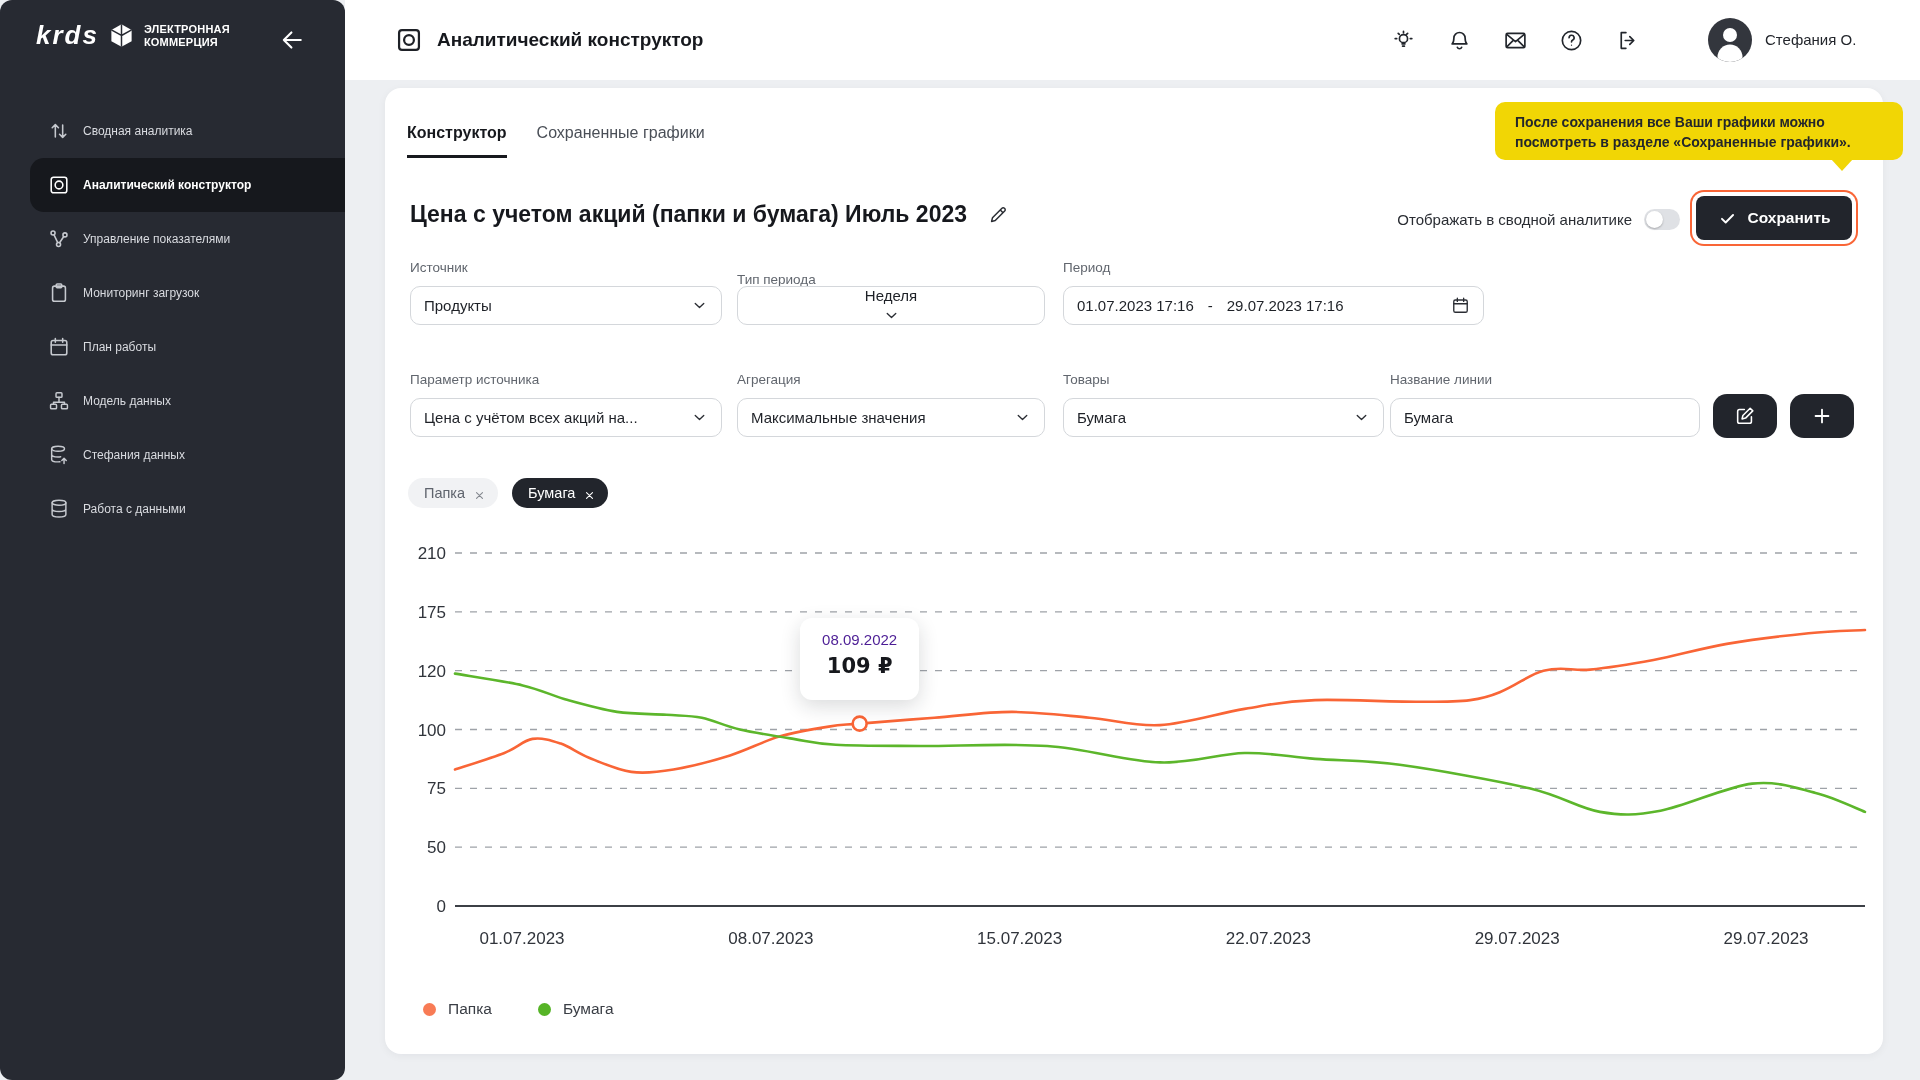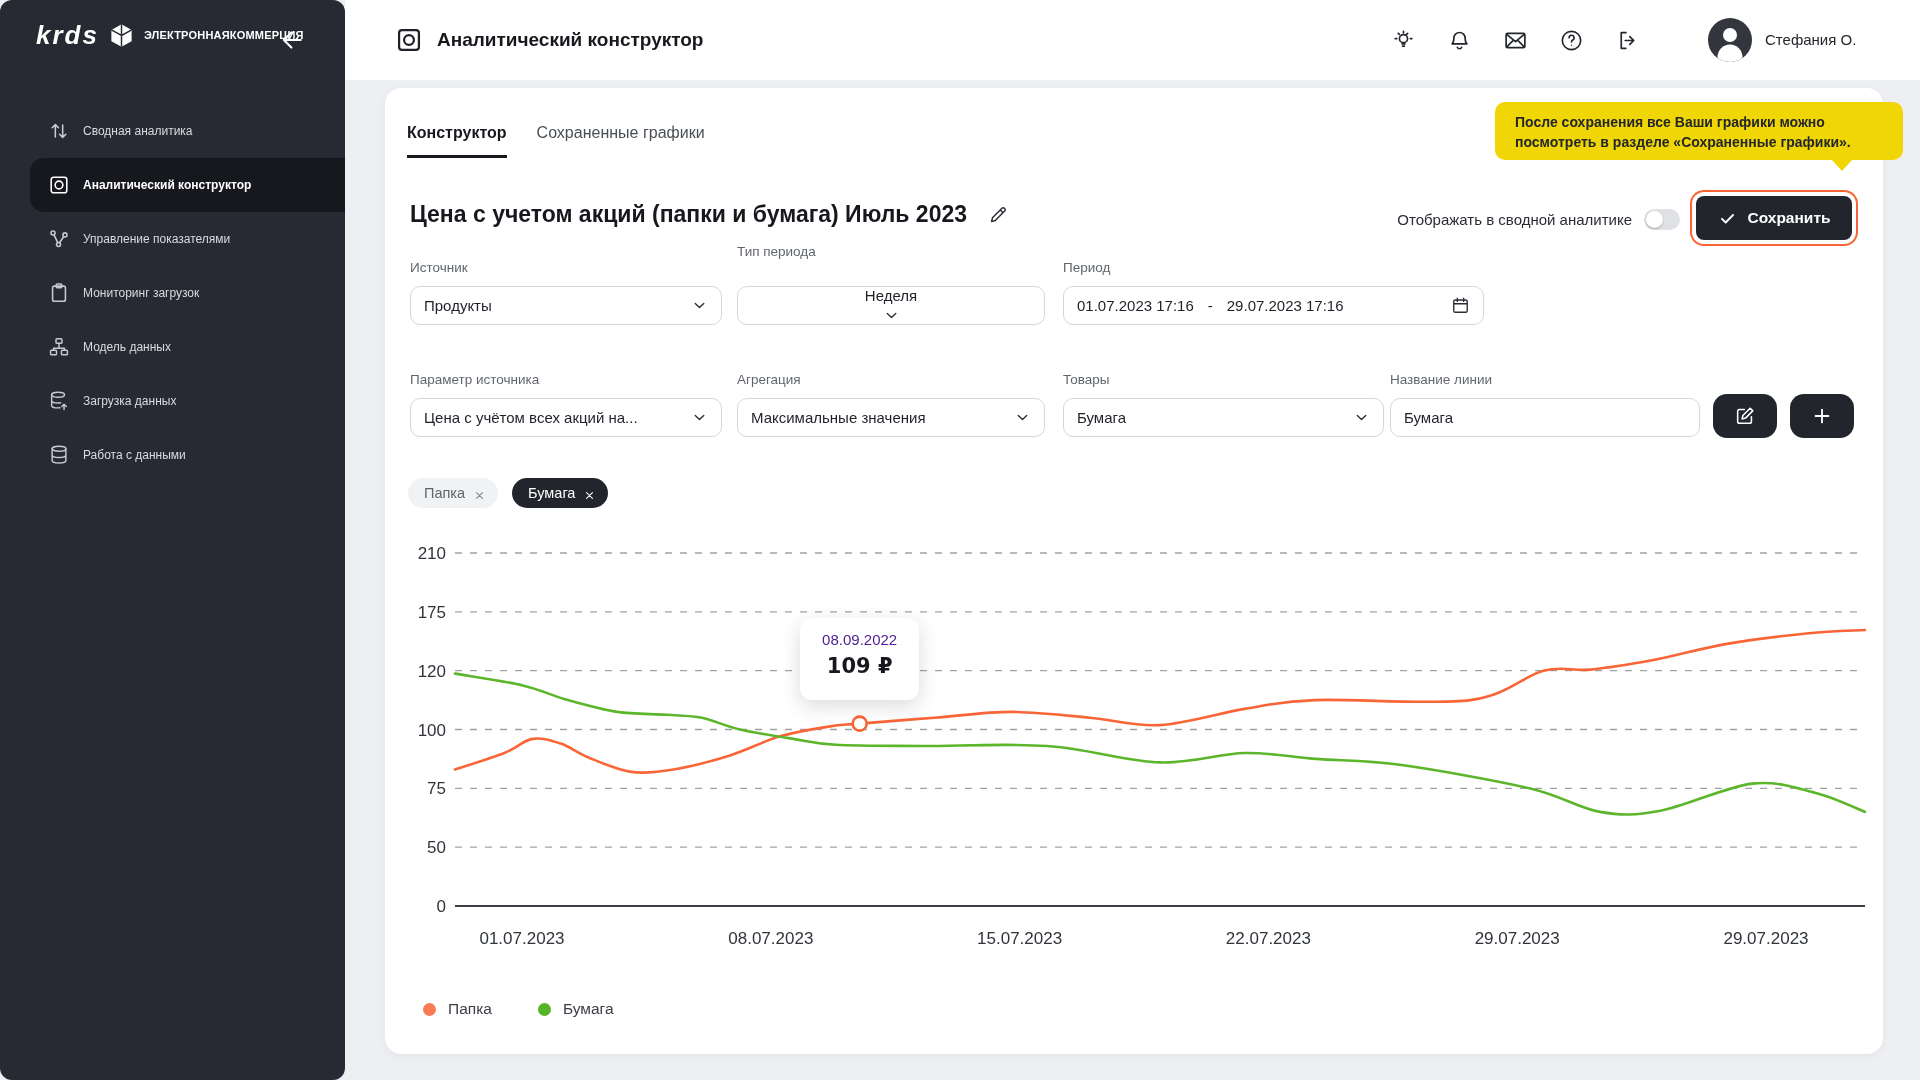--- a/index.html
+++ b/index.html
@@ -3,21 +3,21 @@
 <meta charset="utf-8">
 <style>
   html,body{margin:0;padding:0;background:#EDEFF2;font-family:"Liberation Sans","DejaVu Sans",sans-serif;}
   #stage{position:relative;width:1920px;height:1080px;overflow:hidden;background:#EDEFF2;}
 
   
   .sidebar{position:absolute;left:0;top:0;width:345px;height:1080px;background:#272A32;color:#DCDEE2;border-radius:12px;}
   .logo-row{position:absolute;left:36px;top:20px;display:flex;align-items:center;gap:9px;}
   .logo-word{font-size:26px;font-weight:800;font-style:italic;letter-spacing:2px;color:#fff;}
   .logo-cube{width:27px;height:27px;}
-  .logo-caption{display:flex;flex-direction:row;font-size:11px;line-height:12.5px;font-weight:800;color:#fff;letter-spacing:.2px;}
+  .logo-caption{display:flex;flex-direction:column;font-size:11px;line-height:12.5px;font-weight:800;color:#fff;letter-spacing:.2px;}
   .collapse-btn{position:absolute;left:278px;top:26px;width:28px;height:28px;color:#fff;cursor:pointer;}
   .nav{position:absolute;left:0;top:104px;right:0;}
   .nav-item{height:54px;margin-left:30px;display:flex;align-items:center;padding-left:18px;border-radius:14px 0 0 14px;cursor:pointer;font-size:12px;color:#D9DBE0;}
   .nav-item .nicon{width:22px;height:22px;color:#C6C9CF;flex:0 0 22px;}
   .nav-item .nlabel{margin-left:13px;}
   .nav-item.active{background:#16181D;color:#FFFFFF;font-weight:700;}
   .nav-item.active .nicon{color:#fff;}
 
   
   .header{position:absolute;left:345px;top:0;width:1575px;height:80px;background:#fff;}
@@ -122,35 +122,42 @@
           <span class="nlabel">Управление показателями</span>
         </div>
         <div class="nav-item">
           <span class="nicon"><svg viewBox="0 0 24 24" fill="none" stroke="currentColor" stroke-linecap="round" stroke-linejoin="round" stroke-width="1.7">
               <rect x="5" y="4.5" width="14" height="16.5" rx="2"></rect>
               <rect x="9" y="2.2" width="6" height="4" rx="1"></rect>
             </svg></span>
           <span class="nlabel">Мониторинг загрузок</span>
         </div>
         <div class="nav-item">
+          <span class="nicon"><svg viewBox="0 0 24 24" fill="none" stroke="currentColor" stroke-linecap="round" stroke-linejoin="round" stroke-width="1.7">
+              <rect x="3.5" y="5" width="17" height="15.5" rx="2"></rect>
+              <path d="M3.5 9.8h17M8 2.8v4M16 2.8v4"></path>
+            </svg></span>
+          <span class="nlabel">План работы</span>
+        </div>
+        <div class="nav-item">
           <span class="nicon"><svg viewBox="0 0 24 24" fill="none" stroke="currentColor" stroke-linecap="round" stroke-linejoin="round" stroke-width="1.6">
               <rect x="8.75" y="3" width="6.5" height="5" rx="1"></rect>
               <rect x="2.8" y="15.5" width="6.5" height="5" rx="1"></rect>
               <rect x="14.7" y="15.5" width="6.5" height="5" rx="1"></rect>
               <path d="M12 8v5.3M6 15.5v-2.2h12v2.2"></path>
             </svg></span>
           <span class="nlabel">Модель данных</span>
         </div>
         <div class="nav-item">
           <span class="nicon"><svg viewBox="0 0 24 24" fill="none" stroke="currentColor" stroke-linecap="round" stroke-linejoin="round" stroke-width="1.6">
               <ellipse cx="11" cy="5.2" rx="7" ry="2.7"></ellipse>
               <path d="M4 5.2v6.3c0 1.5 3.1 2.7 7 2.7 1 0 2-.1 2.8-.2M4 11.5v5.3c0 1.5 3.1 2.7 7 2.7.7 0 1.4 0 2-.1"></path>
               <path d="M17.5 21.2v-5.4M15.1 18l2.4-2.4 2.4 2.4"></path>
             </svg></span>
-          <span class="nlabel">Загрузка данных</span>
+          <span class="nlabel">Стефания данных</span>
         </div>
         <div class="nav-item">
           <span class="nicon"><svg viewBox="0 0 24 24" fill="none" stroke="currentColor" stroke-linecap="round" stroke-linejoin="round" stroke-width="1.6">
               <ellipse cx="12" cy="5.2" rx="7.5" ry="2.7"></ellipse>
               <path d="M4.5 5.2V12c0 1.5 3.4 2.7 7.5 2.7s7.5-1.2 7.5-2.7V5.2M4.5 12v6c0 1.5 3.4 2.7 7.5 2.7s7.5-1.2 7.5-2.7v-6"></path>
             </svg></span>
           <span class="nlabel">Работа с данными</span>
         </div>
       </div>
   </div>
@@ -240,21 +247,21 @@
       </button>
 
       <div id="fields-layer">
           <div class="f-label" style="left: 25px; top: 172px;">Источник</div>
           <div class="f-box" style="left: 25px; top: 198px; width: 312px;">
             <span class="f-val">Продукты</span>
             <span class="chev"><svg viewBox="0 0 24 24" fill="none" stroke="currentColor" stroke-linecap="round" stroke-linejoin="round" stroke-width="1.9">
                 <path d="M6 9.2l6 5.6 6-5.6"></path>
               </svg></span>
           </div>
-          <div class="f-label" style="left: 352px; top: 156px;">Тип периода</div>
+          <div class="f-label" style="left: 352px; top: 184px;">Тип периода</div>
           <div class="f-box" style="left: 352px; top: 198px; width: 308px; flex-direction: column;">
             <span class="f-val">Неделя</span>
             <span class="chev"><svg viewBox="0 0 24 24" fill="none" stroke="currentColor" stroke-linecap="round" stroke-linejoin="round" stroke-width="1.9">
                 <path d="M6 9.2l6 5.6 6-5.6"></path>
               </svg></span>
           </div>
           <div class="f-label" style="left: 678px; top: 172px;">Период</div>
           <div class="f-box" style="left: 678px; top: 198px; width: 421px;">
             <span class="dr-part">01.07.2023 17:16</span>
             <span class="dr-sep">-</span>

